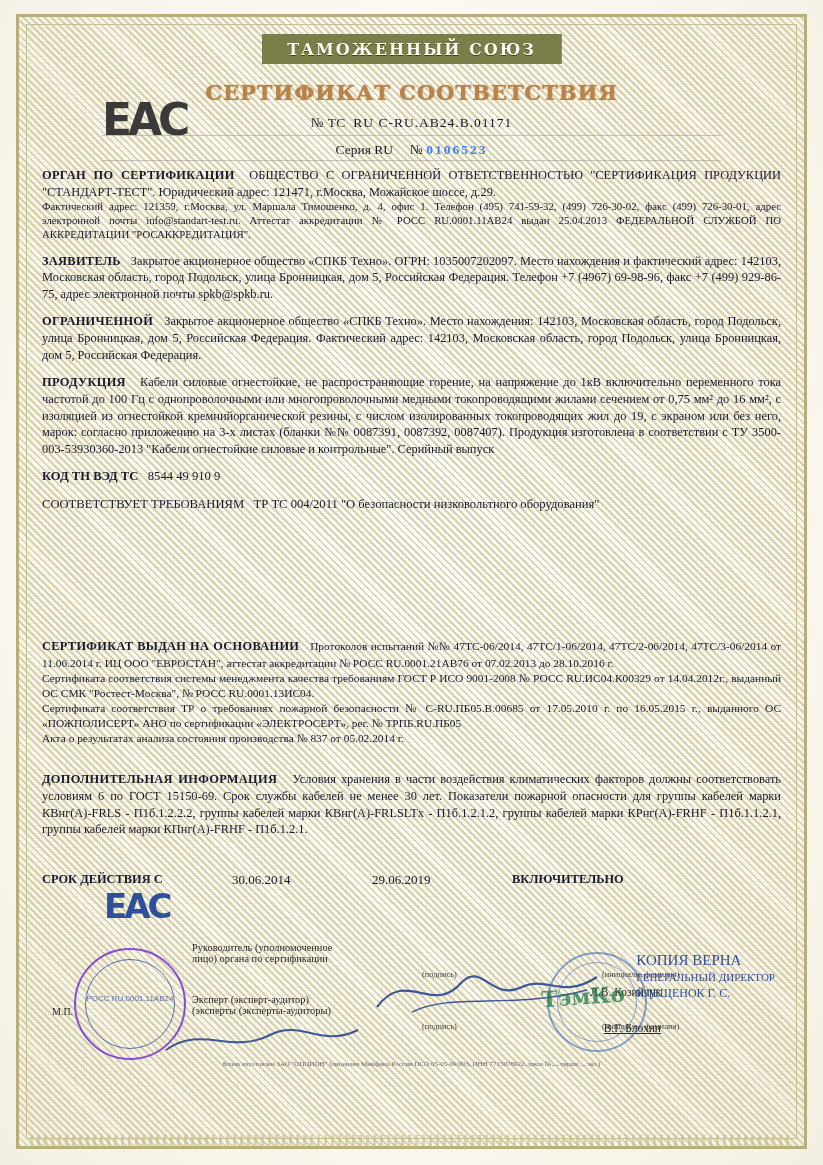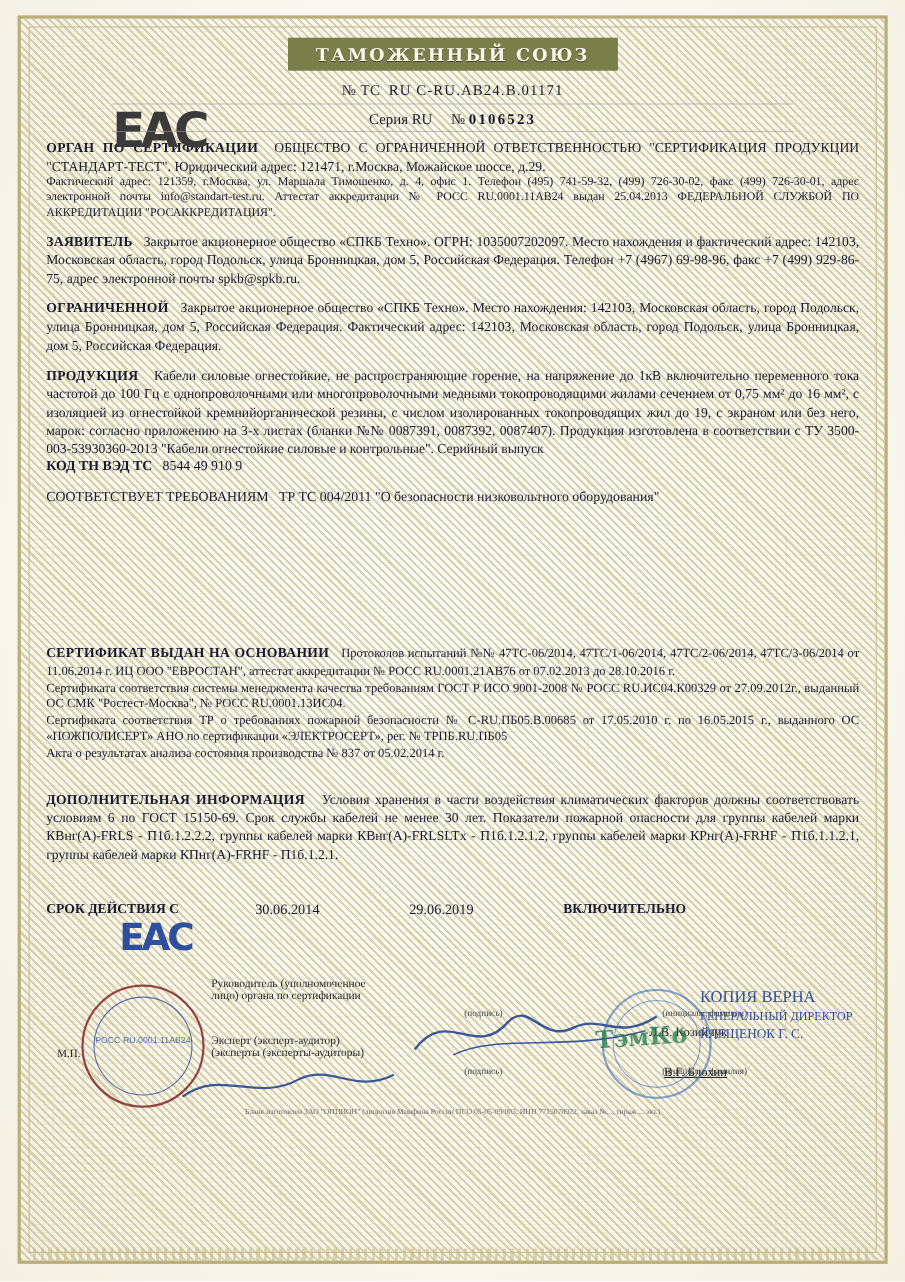--- a/index.html
+++ b/index.html
@@ -42,50 +42,50 @@
      text-shadow:0 0 1px #caa06a, 1px 0 0 rgba(180,120,60,.35);}
 
   .eac{position:absolute;left:60px;top:62px;width:78px;height:48px;
      font-family:"DejaVu Sans",sans-serif;font-size:44px;font-weight:bold;
      color:#3a3a3a;letter-spacing:-4px;line-height:48px;}
 
   .numrow{text-align:center;margin-top:10px;font-size:13.5px;letter-spacing:.4px;}
   .numrow .lbl{color:#2b2b3a;}
   .numrow .val{letter-spacing:1px;}
   .serirow{text-align:center;margin-top:6px;font-size:13.5px;}
-  .serirow .red{color:#0f172a;letter-spacing:2px;font-weight:bold;}
+  .serirow .red{color:#3b82f6;letter-spacing:2px;font-weight:bold;}
   .rule{height:1px;background:#9a9a9a;margin:4px 60px 0 60px;opacity:.55;}
 
   .block{margin-top:6px;font-size:12.4px;line-height:1.34;text-align:justify;}
   .block .cap{font-weight:bold;letter-spacing:.3px;}
   .small{font-size:11.4px;line-height:1.3;}
   .tiny{font-size:10.8px;line-height:1.28;}
 
   .sect{margin-top:11px;}
-  .kod{font-size:12.6px;}
+  .kod{margin-top:12px;font-size:12.6px;}
   .kod .cap{font-weight:bold;}
   .sootv{margin-top:12px;font-size:12.6px;line-height:1.4;}
 
-  .validity{margin-top:18px;position:relative;height:70px;text-align:right;}
+  .validity{margin-top:18px;position:relative;height:70px;}
   .validity .cap{position:absolute;left:0;top:16px;font-weight:bold;font-size:12.4px;}
   .v1{position:absolute;left:190px;top:16px;font-size:13px;}
   .v2{position:absolute;left:330px;top:16px;font-size:13px;}
   .v3{position:absolute;left:470px;top:16px;font-weight:bold;font-size:12.4px;}
 
   .eac2{position:absolute;left:62px;top:8px;width:70px;height:42px;
      font-family:"DejaVu Sans",sans-serif;font-size:34px;font-weight:bold;
      color:#2e4f9c;letter-spacing:-3px;}
 
   .sign-area{position:relative;margin-top:4px;height:120px;font-size:10.4px;color:#2a2a2a;}
   .sig-lbl{position:absolute;}
   .par{font-size:8.4px;color:#444;}
 
   
   .stamp-blue{position:absolute;left:32px;top:18px;width:108px;height:108px;border-radius:50%;
-     border:2px solid #7f1d1d;opacity:.8;}
+     border:2px solid #6d28d9;opacity:.8;}
   .stamp-blue:after{content:"";position:absolute;left:9px;top:9px;right:9px;bottom:9px;
      border:1px solid #2f4f9e;border-radius:50%;}
   .stamp-blue .st-txt{position:absolute;left:0;right:0;top:44px;text-align:center;
      font-size:8px;color:#2f4f9e;font-family:"Liberation Sans",sans-serif;}
   .stamp-round2{position:absolute;left:505px;top:22px;width:96px;height:96px;border-radius:50%;
      border:2px solid #2a62b8;opacity:.55;}
   .stamp-round2:after{content:"";position:absolute;left:8px;top:8px;right:8px;bottom:8px;
      border:1px solid #2a62b8;border-radius:50%;}
   .stamp-green{position:absolute;left:500px;top:52px;width:120px;height:44px;
      color:#1f7a4c;font-family:"DejaVu Serif",serif;font-weight:bold;font-size:22px;
@@ -112,20 +112,21 @@
   <div class="guilloche"></div>
   <div class="border-inner"></div>
   <div class="guilloche-field"></div>
 
   <div class="content">
 
     <div class="banner">
       <span>ТАМОЖЕННЫЙ СОЮЗ</span>
     </div>
 
+    <div class="title">СЕРТИФИКАТ СООТВЕТСТВИЯ</div>
 
     <div class="eac">EAC</div>
 
     <div class="numrow">
       <span class="lbl">№ ТС</span>
       &nbsp;<span class="val">RU C-RU.АВ24.В.01171</span>
     </div>
     <div class="rule"></div>
 
     <div class="serirow">
@@ -165,21 +166,21 @@
     <div class="sootv">
       <span class="cap">СООТВЕТСТВУЕТ ТРЕБОВАНИЯМ</span>
       &nbsp;&nbsp;<span>ТР ТС 004/2011 "О безопасности низковольтного оборудования"</span>
     </div>
 
     <div style="height:118px"></div>
 
     <div class="block">
       <span class="cap">СЕРТИФИКАТ ВЫДАН НА ОСНОВАНИИ</span>
       &nbsp;&nbsp;<span class="small">Протоколов испытаний №№ 47ТС-06/2014, 47ТС/1-06/2014, 47ТС/2-06/2014, 47ТС/3-06/2014 от 11.06.2014 г. ИЦ ООО "ЕВРОСТАН", аттестат аккредитации № РОСС RU.0001.21АВ76 от 07.02.2013 до 28.10.2016 г.</span>
-      <div class="small">Сертификата соответствия системы менеджмента качества требованиям ГОСТ Р ИСО 9001-2008 № РОСС RU.ИС04.К00329 от 27.09.2012г., выданный ОС СМК "Ростест-Москва", № РОСС RU.0001.13ИС04.</div>
+      <div class="small">Сертификата соответствия системы менеджмента качества требованиям ГОСТ Р ИСО 9001-2008 № РОСС RU.ИС04.К00329 от 14.04.2012г., выданный ОС СМК "Ростест-Москва", № РОСС RU.0001.13ИС04.</div>
       <div class="small">Сертификата соответствия ТР о требованиях пожарной безопасности № С-RU.ПБ05.В.00685 от 17.05.2010 г. по 16.05.2015 г., выданного ОС «ПОЖПОЛИСЕРТ» АНО по сертификации «ЭЛЕКТРОСЕРТ», рег. № ТРПБ.RU.ПБ05</div>
       <div class="small">Акта о результатах анализа состояния производства № 837 от 05.02.2014 г.</div>
     </div>
 
     <div class="block" style="margin-top:26px">
       <span class="cap">ДОПОЛНИТЕЛЬНАЯ ИНФОРМАЦИЯ</span>
       &nbsp;&nbsp;<span>Условия хранения в части воздействия климатических факторов должны соответствовать условиям 6 по ГОСТ 15150-69. Срок службы кабелей не менее 30 лет. Показатели пожарной опасности для группы кабелей марки КВнг(А)-FRLS - П1б.1.2.2.2, группы кабелей марки КВнг(А)-FRLSLTx - П1б.1.2.1.2, группы кабелей марки КРнг(А)-FRHF - П1б.1.1.2.1, группы кабелей марки КПнг(А)-FRHF - П1б.1.2.1.</span>
     </div>
 
     <div class="validity">

